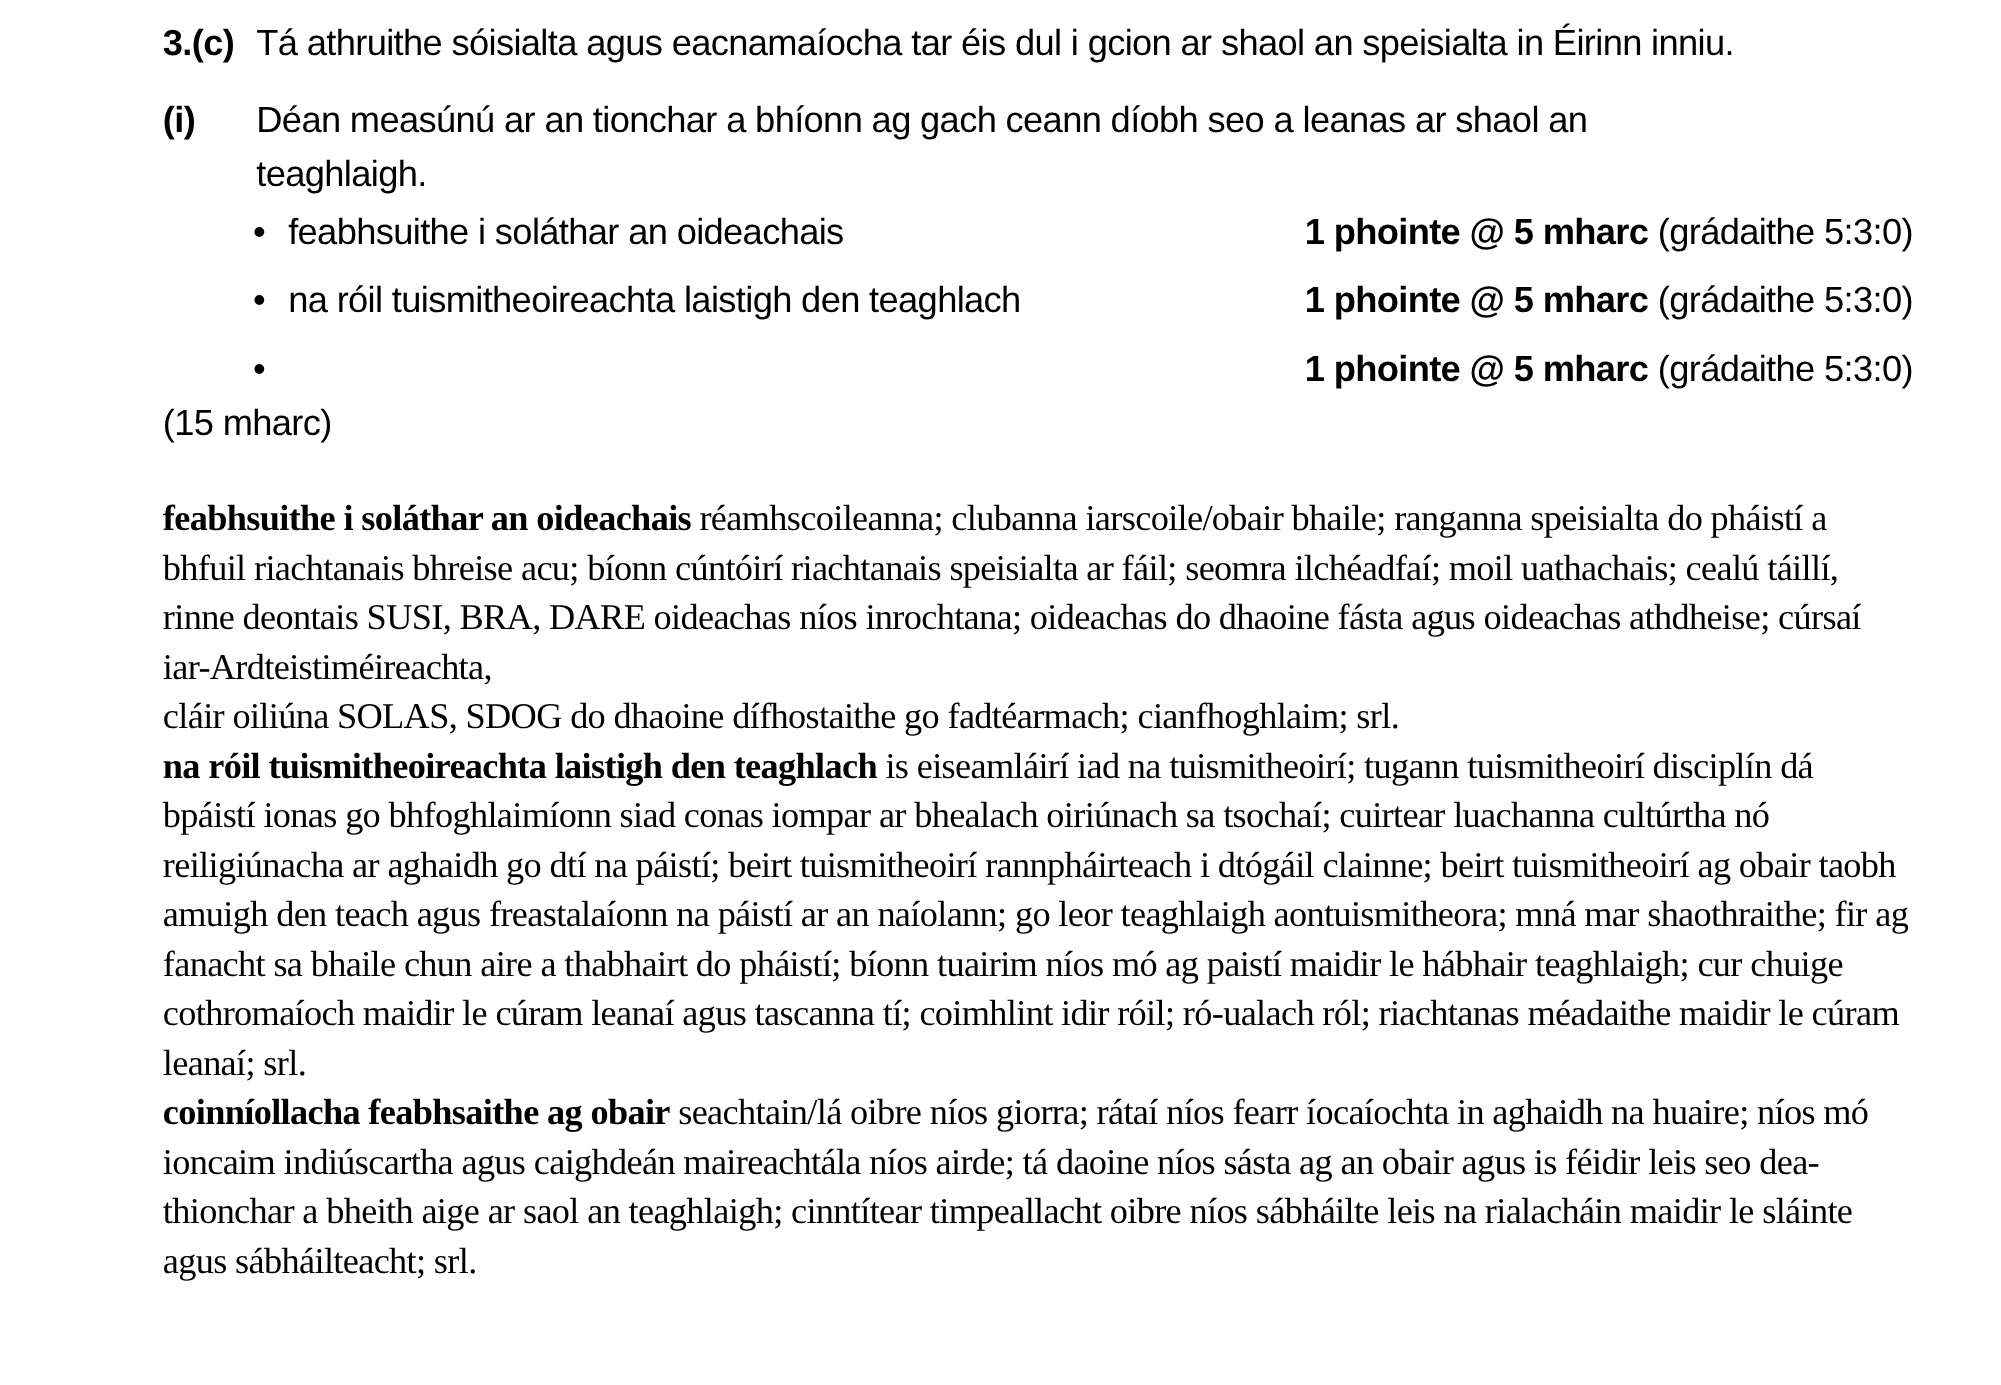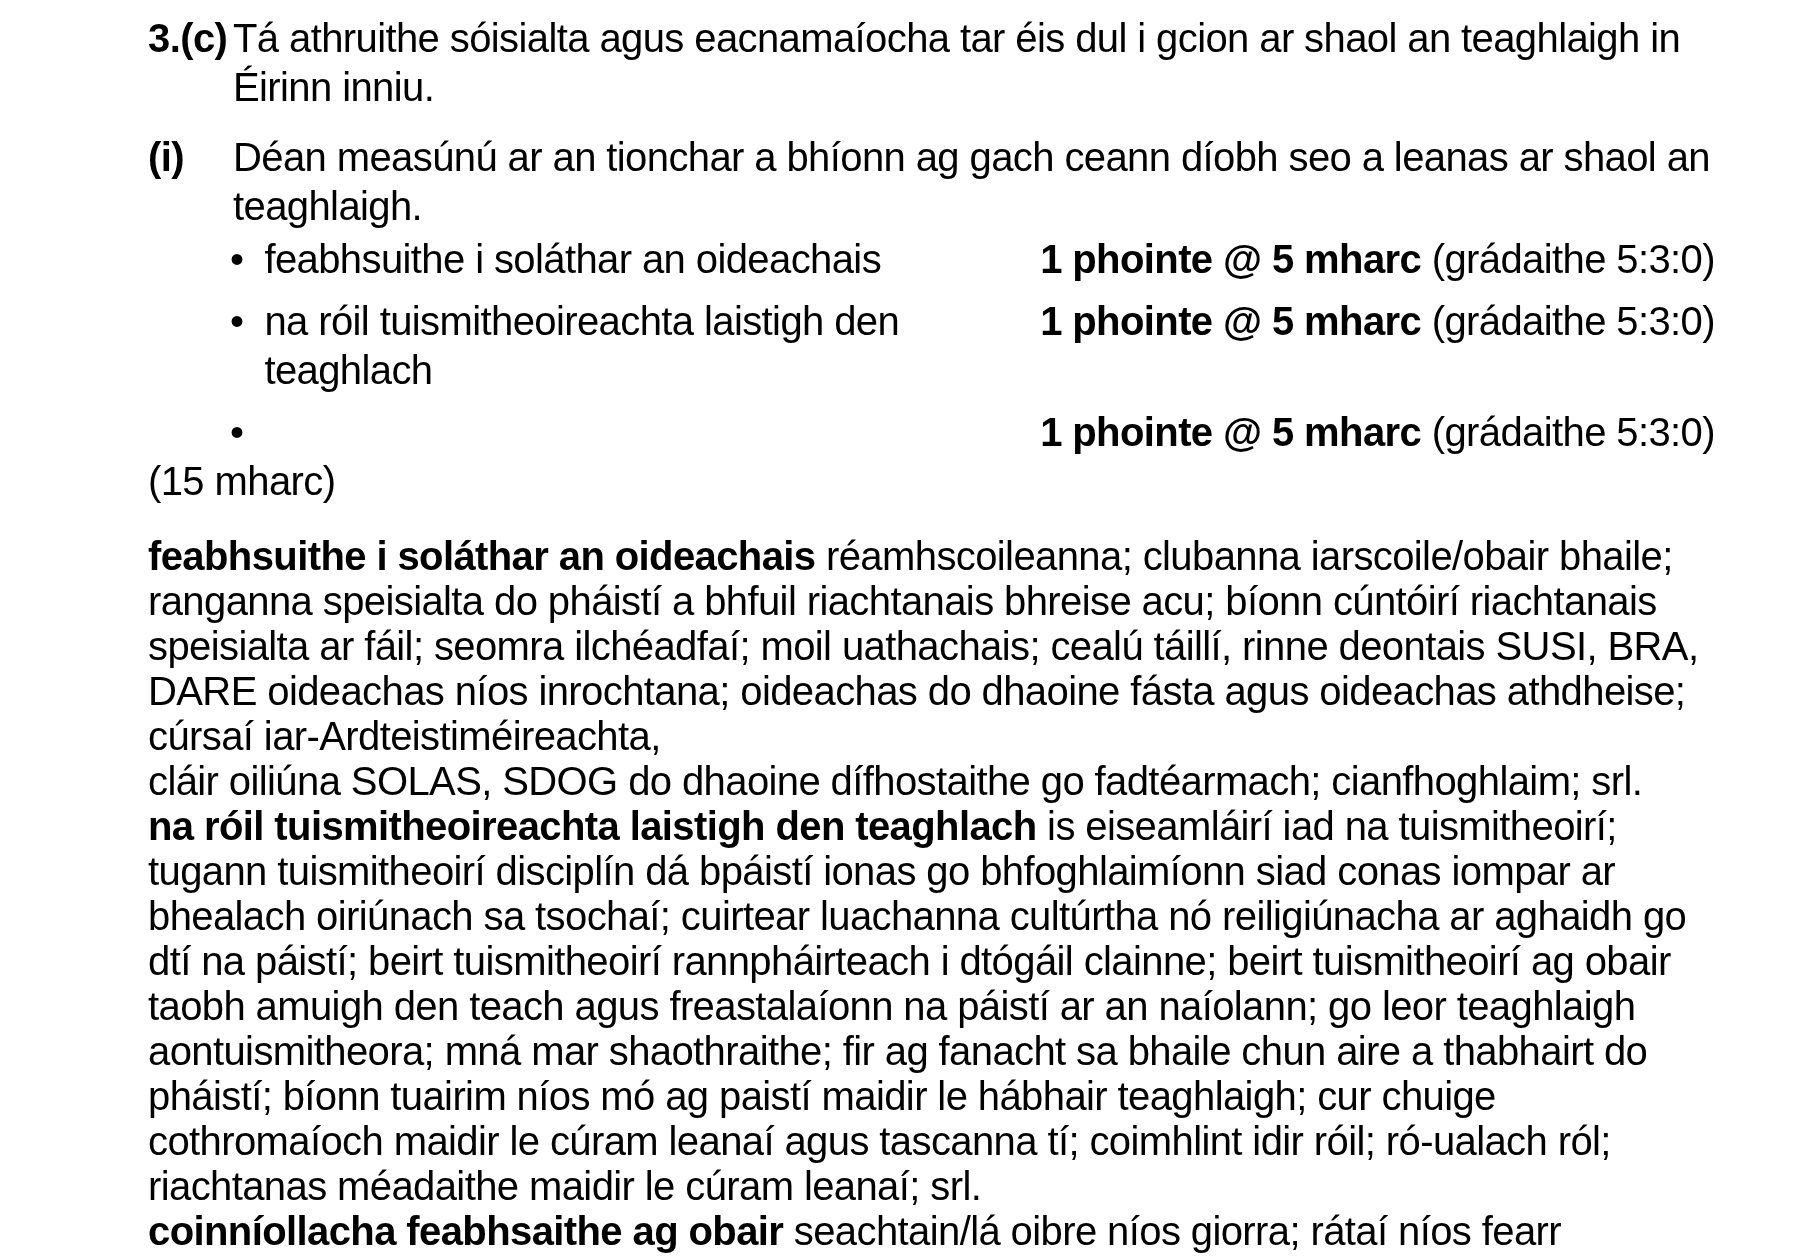--- a/index.html
+++ b/index.html
@@ -5,25 +5,25 @@
   html, body {
     margin: 0;
     padding: 0;
     background: #ffffff;
   }
   .page {
     position: relative;
     width: 1819px;
     height: 1259px;
     box-sizing: border-box;
-    padding: 14px 104px 0 148px;
+    padding: 14px 80px 0 148px;
     background: #ffffff;
     color: #000000;
     font-family: "Liberation Sans", sans-serif;
-    font-size: 40px;
+    font-size: 33px;
     letter-spacing: -0.6px;
     overflow: hidden;
   }
   
   .q-row {
     display: flex;
     align-items: flex-start;
     line-height: 49px;
   }
   .q-label {
@@ -59,36 +59,36 @@
     white-space: nowrap;
   }
   .bold { font-weight: 700; margin-top: 13px; }
 
   .total-marks {
     text-align: left;
     line-height: 49px;
   }
 
   
-  .answers { margin-top: 28px; }
+  .answers { margin-top: 42px; font-family: Liberation Serif, serif; }
   .answers p {
     margin: 0;
     line-height: 45px;
     white-space: pre-line;
   }
   .lead { font-weight: 700; }
 </style>
 </head>
 <body>
 
 <div class="page">
 
   <div class="q-row">
     <span class="q-label">3.(c)</span>
-    <span class="q-text">Tá athruithe sóisialta agus eacnamaíocha tar éis dul i gcion ar shaol an teaghlaigh in Éirinn inniu.</span>
+    <span class="q-text">Tá athruithe sóisialta agus eacnamaíocha tar éis dul i gcion ar shaol an speisialta in Éirinn inniu.</span>
   </div>
 
   <div class="q-row q-part">
     <span class="q-label">(i)</span>
     <span class="q-text">Déan measúnú ar an tionchar a bhíonn ag gach ceann díobh seo a leanas ar shaol an
 teaghlaigh.</span>
   </div>
 
   <div class="bullets">
     <div class="b-row">

